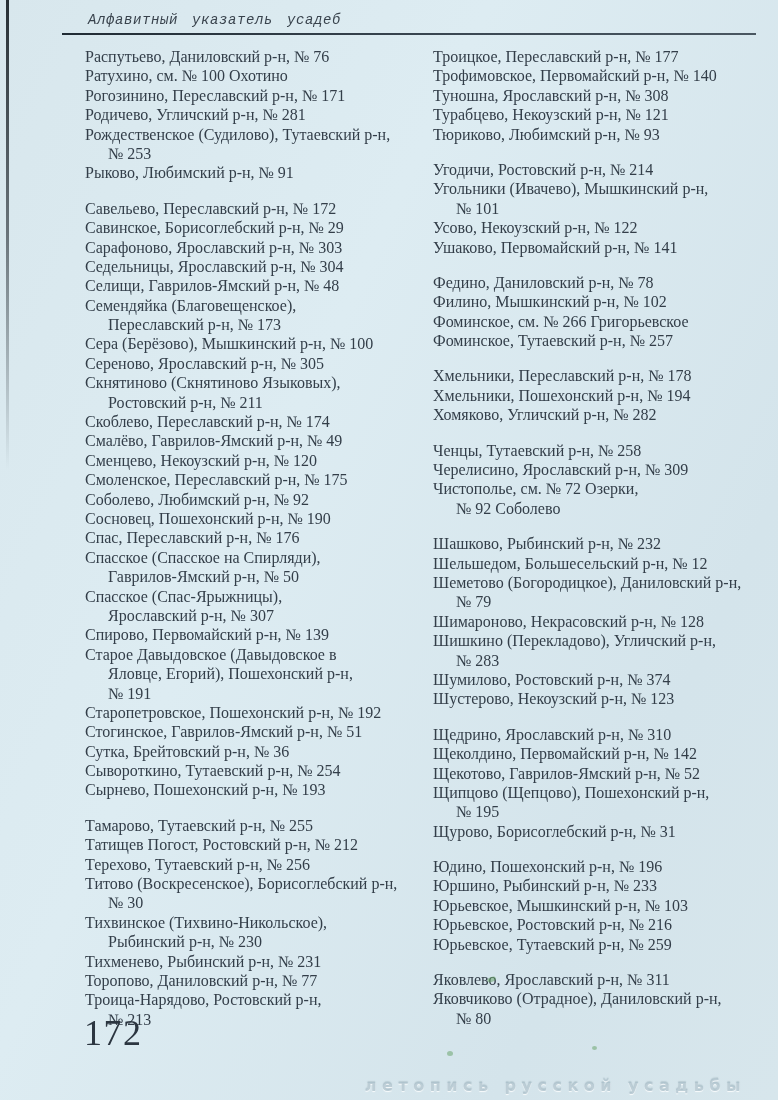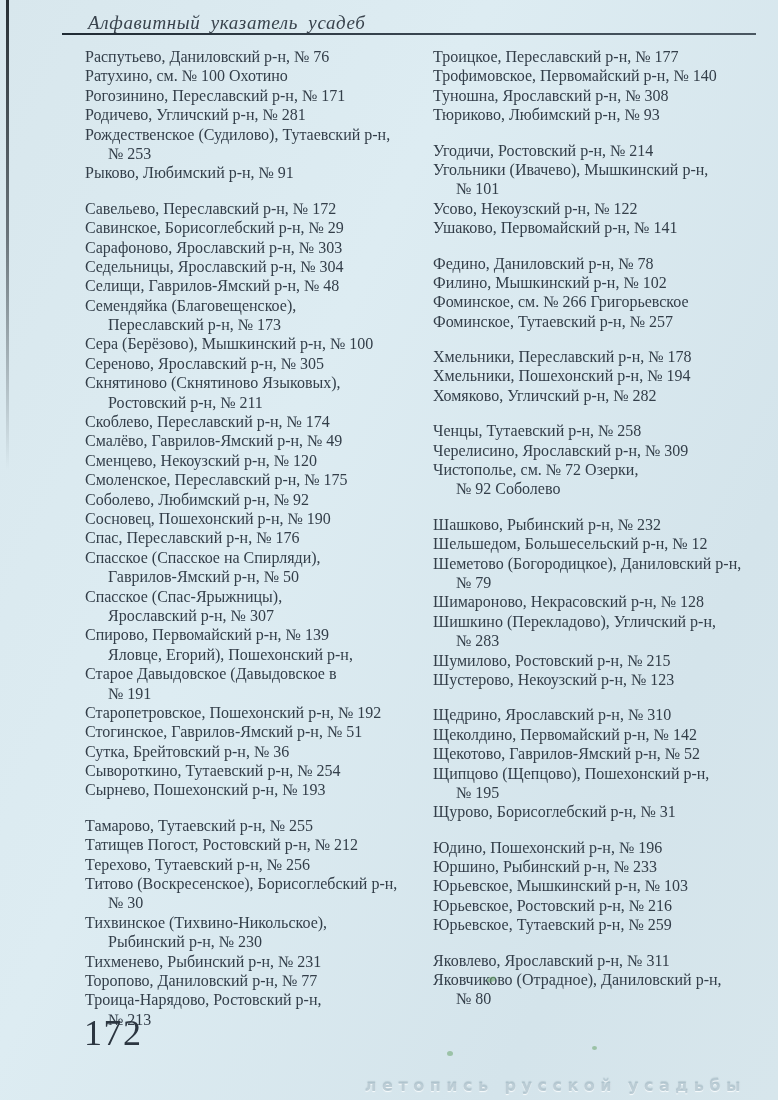--- a/index.html
+++ b/index.html
@@ -6,23 +6,24 @@
   .page {
     position:relative;
     width:778px; height:1100px;
     background:linear-gradient(115deg,#d8e7ed 0%, #ddecf2 38%, #d4e4eb 78%, #d7e6ec 100%);
     font-family:"Liberation Serif","DejaVu Serif",serif;
     color:#333e49;
     overflow:hidden;
   }
   .running-head {
     position:absolute; left:88px; top:12px;
-    font-style:italic; font-size:19px;
+    font-style:italic; font-size:14px;
     letter-spacing:0.6px; word-spacing:5px;
     color:#39434d;
+    font-family:Liberation Mono, monospace;
   }
   .head-rule {
     position:absolute; left:62px; right:22px; top:33px; height:2px;
     background:linear-gradient(to right,#202b34,#3c4954 60%,#4a5761);
   }
   .columns {
     position:absolute; left:85px; top:47px; width:678px;
     display:flex;
   }
   .col { font-size:16px; line-height:19.4px; white-space:nowrap; }
@@ -138,22 +139,22 @@
             <div class="line cont">Гаврилов-Ямский р-н, № 50</div>
           </div>
           <div class="entry">
             <div class="line">Спасское (Спас-Ярыжницы),</div>
             <div class="line cont">Ярославский р-н, № 307</div>
           </div>
           <div class="entry">
             <div class="line">Спирово, Первомайский р-н, № 139</div>
           </div>
           <div class="entry">
+            <div class="line">Старое Давыдовское (Давыдовское в</div>
             <div class="line cont">Яловце, Егорий), Пошехонский р-н,</div>
-            <div class="line">Старое Давыдовское (Давыдовское в</div>
             <div class="line cont">№ 191</div>
           </div>
           <div class="entry">
             <div class="line">Старопетровское, Пошехонский р-н, № 192</div>
           </div>
           <div class="entry">
             <div class="line">Стогинское, Гаврилов-Ямский р-н, № 51</div>
           </div>
           <div class="entry">
             <div class="line">Сутка, Брейтовский р-н, № 36</div>
@@ -200,20 +201,23 @@
           <div class="entry">
             <div class="line">Троицкое, Переславский р-н, № 177</div>
           </div>
           <div class="entry">
             <div class="line">Трофимовское, Первомайский р-н, № 140</div>
           </div>
           <div class="entry">
             <div class="line">Туношна, Ярославский р-н, № 308</div>
           </div>
           <div class="entry">
+            <div class="line">Турабцево, Некоузский р-н, № 121</div>
+          </div>
+          <div class="entry">
             <div class="line">Тюриково, Любимский р-н, № 93</div>
           </div>
         </div>
         <div class="group">
           <div class="entry">
             <div class="line">Угодичи, Ростовский р-н, № 214</div>
           </div>
           <div class="entry">
             <div class="line">Угольники (Ивачево), Мышкинский р-н,</div>
             <div class="line cont">№ 101</div>
@@ -274,21 +278,21 @@
             <div class="line cont">№ 79</div>
           </div>
           <div class="entry">
             <div class="line">Шимароново, Некрасовский р-н, № 128</div>
           </div>
           <div class="entry">
             <div class="line">Шишкино (Перекладово), Угличский р-н,</div>
             <div class="line cont">№ 283</div>
           </div>
           <div class="entry">
-            <div class="line">Шумилово, Ростовский р-н, № 215</div>
+            <div class="line">Шумилово, Ростовский р-н, № 374</div>
           </div>
           <div class="entry">
             <div class="line">Шустерово, Некоузский р-н, № 123</div>
           </div>
         </div>
         <div class="group">
           <div class="entry">
             <div class="line">Щедрино, Ярославский р-н, № 310</div>
           </div>
           <div class="entry">

